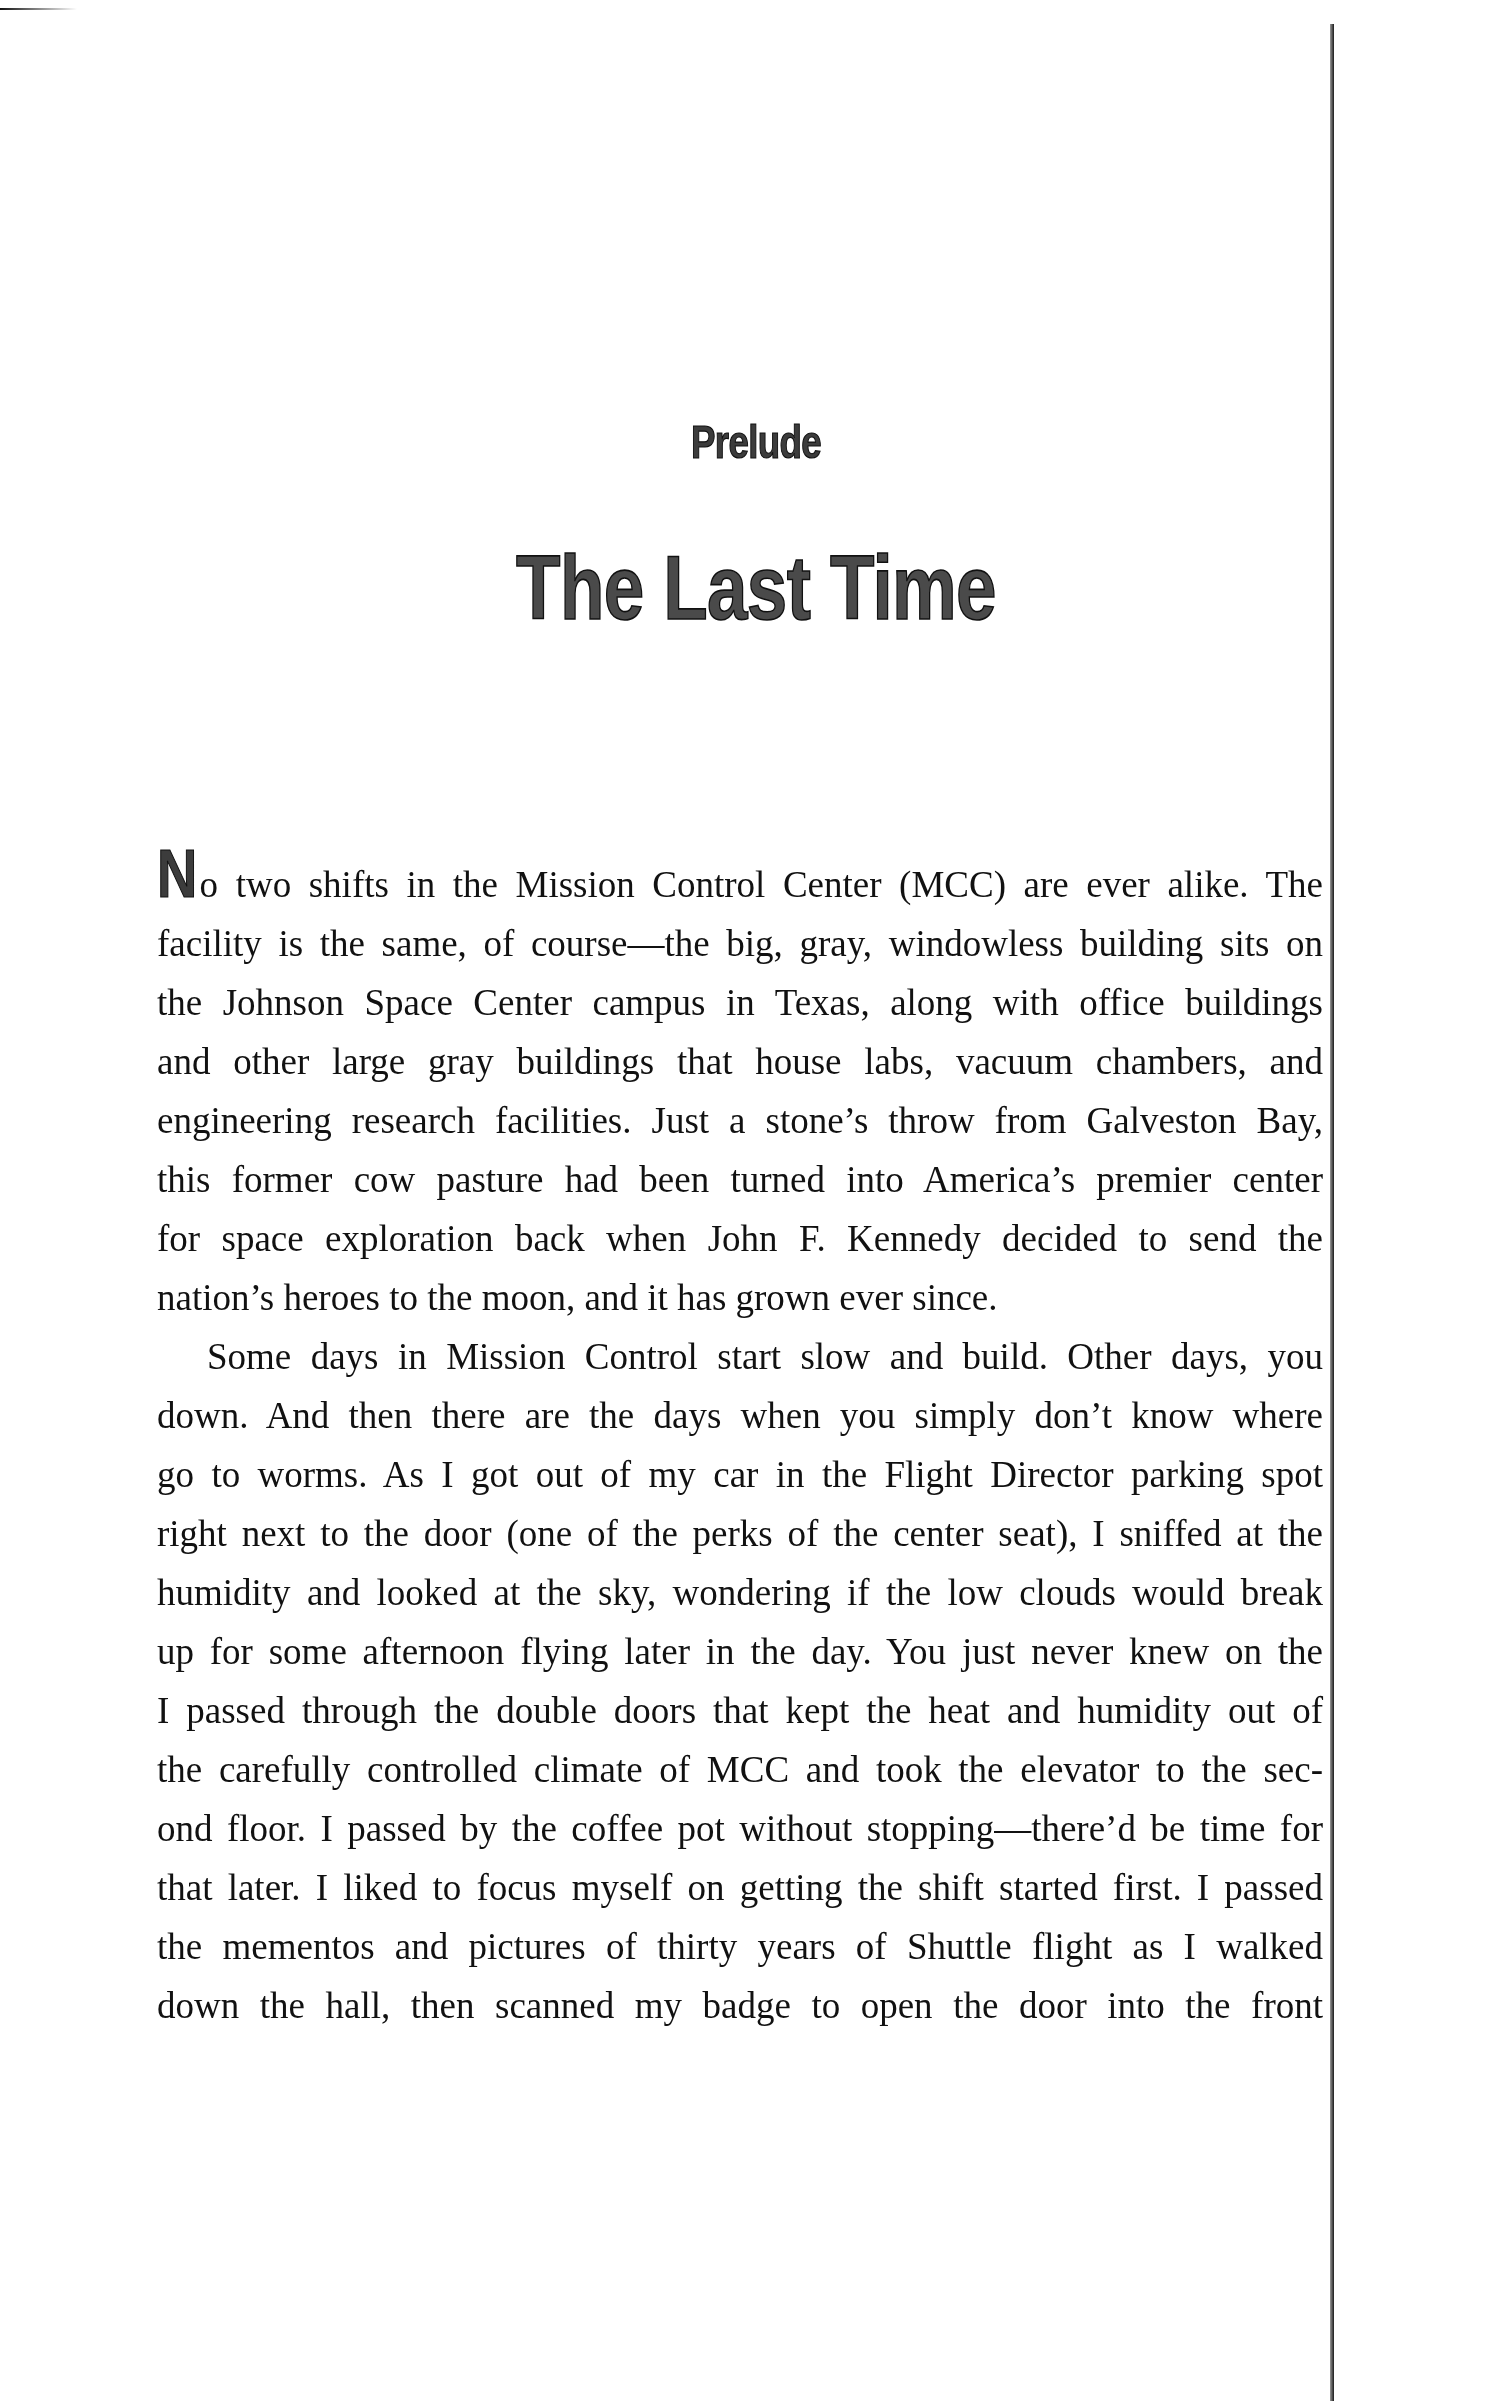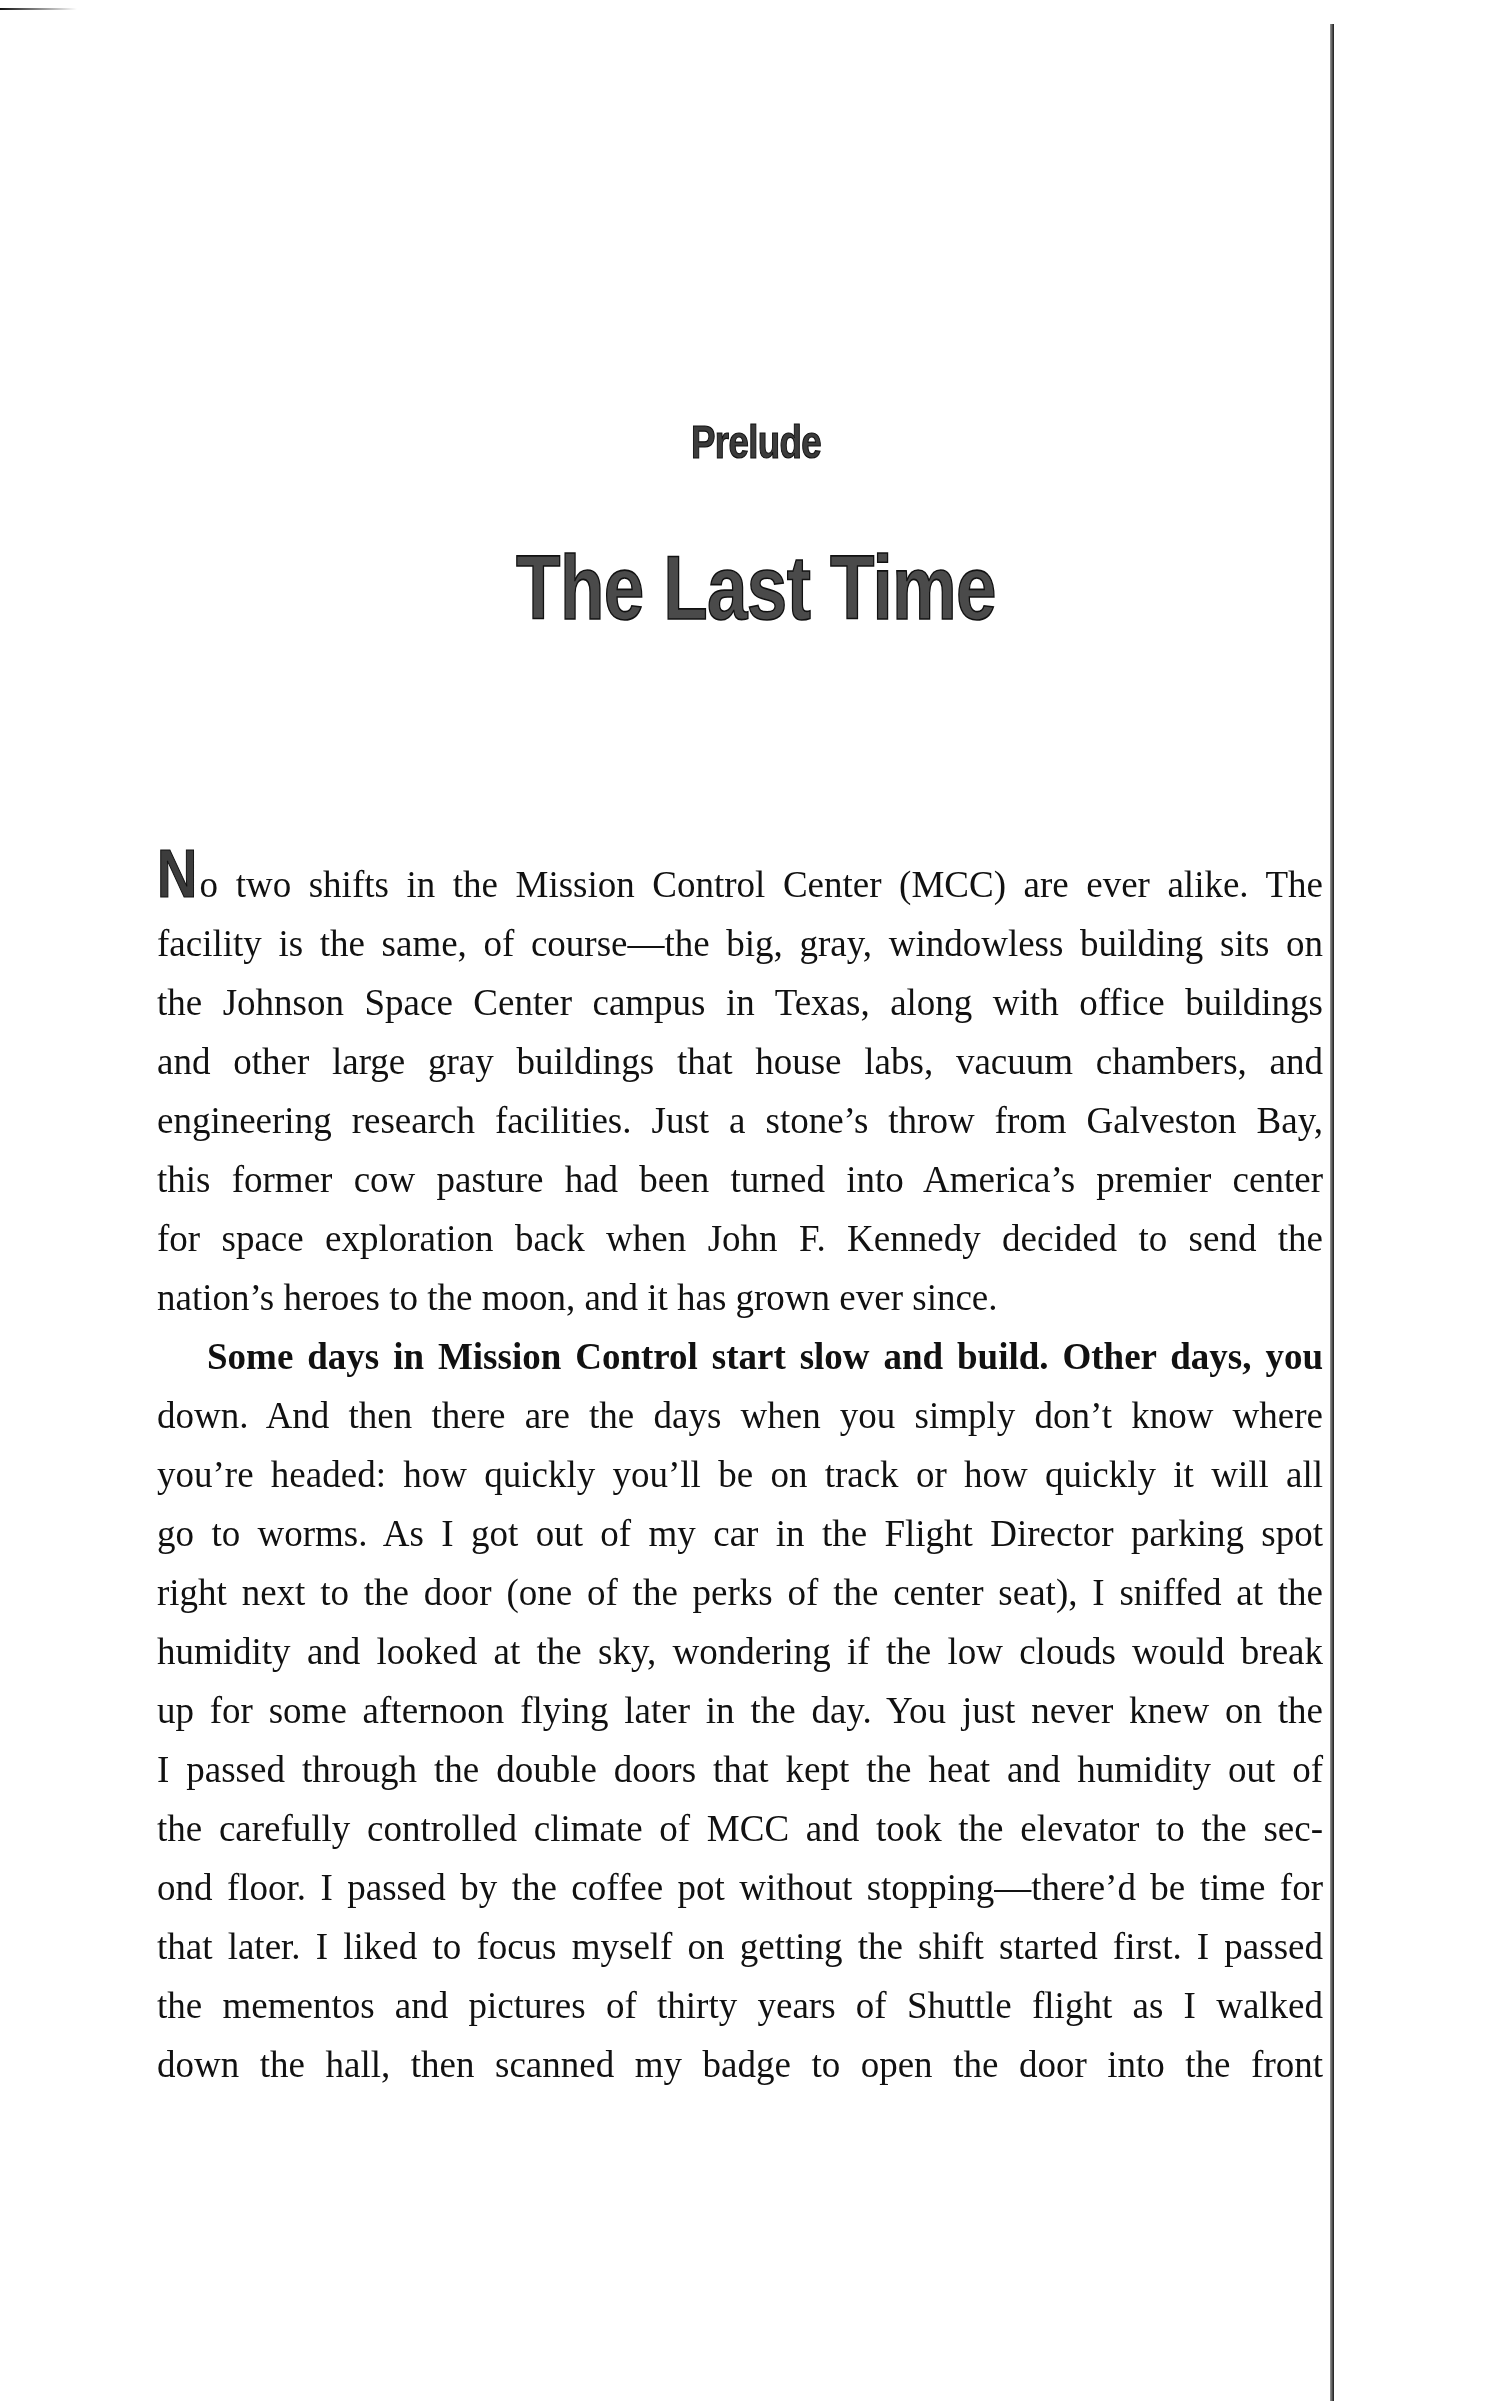--- a/index.html
+++ b/index.html
@@ -94,21 +94,20 @@
       text-align: justify;
       text-align-last: justify;
       height: 59px;
       overflow: visible;
     }
     .line.last {
       text-align-last: left;
     }
     .line.indent {
       padding-left: 50px;
-      font-weight: bold;
     }
     .dropcap {
       font-family: "Liberation Sans", "DejaVu Sans", sans-serif;
       font-weight: bold;
       font-size: 68px;
       line-height: 0;
       color: #3c3c3c;
       -webkit-text-stroke: 1.2px #111111;
       display: inline-block;
       transform: scaleX(0.82);
@@ -135,21 +134,20 @@
       <span class="line">the Johnson Space Center campus in Texas, along with office buildings</span>
       <span class="line">and other large gray buildings that house labs, vacuum chambers, and</span>
       <span class="line">engineering research facilities. Just a stone’s throw from Galveston Bay,</span>
       <span class="line">this former cow pasture had been turned into America’s premier center</span>
       <span class="line">for space exploration back when John F. Kennedy decided to send the</span>
       <span class="line last">nation’s heroes to the moon, and it has grown ever since.</span>
     </div>
     <div class="paragraph">
       <span class="line indent">Some days in Mission Control start slow and build. Other days, you</span>
       <span class="line">down. And then there are the days when you simply don’t know where</span>
-      <span class="line">you’re headed: how quickly you’ll be on track or how quickly it will all</span>
       <span class="line">go to worms. As I got out of my car in the Flight Director parking spot</span>
       <span class="line">right next to the door (one of the perks of the center seat), I sniffed at the</span>
       <span class="line">humidity and looked at the sky, wondering if the low clouds would break</span>
       <span class="line">up for some afternoon flying later in the day. You just never knew on the</span>
       <span class="line">I passed through the double doors that kept the heat and humidity out of</span>
       <span class="line">the carefully controlled climate of MCC and took the elevator to the sec-</span>
       <span class="line">ond floor. I passed by the coffee pot without stopping—there’d be time for</span>
       <span class="line">that later. I liked to focus myself on getting the shift started first. I passed</span>
       <span class="line">the mementos and pictures of thirty years of Shuttle flight as I walked</span>
       <span class="line">down the hall, then scanned my badge to open the door into the front</span>

